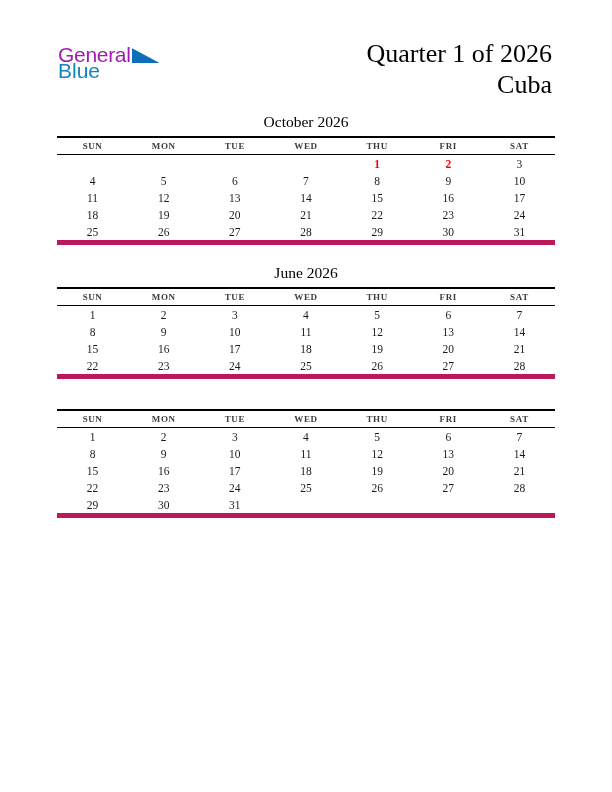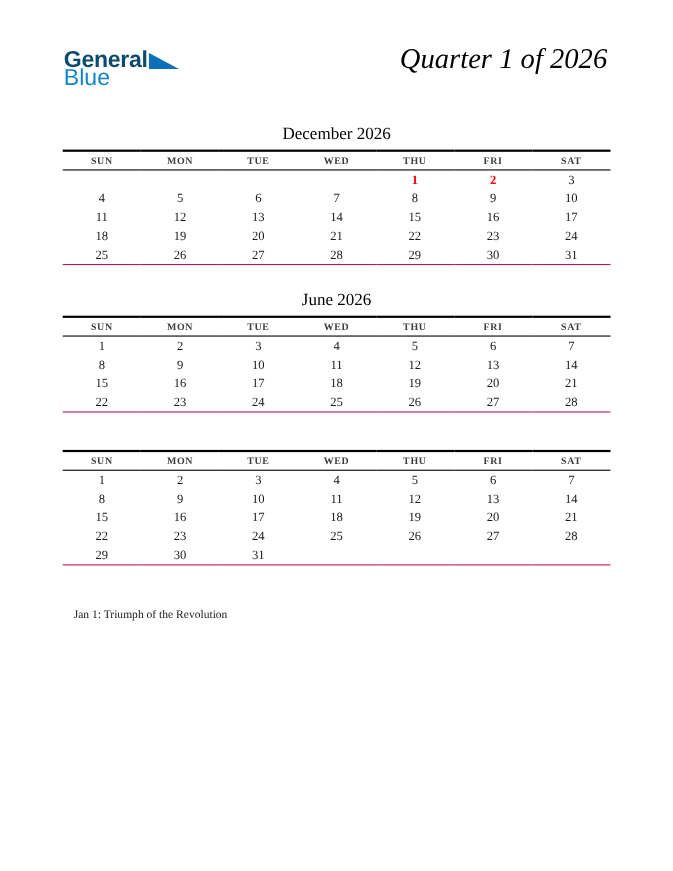--- a/index.html
+++ b/index.html
@@ -2,31 +2,31 @@
 <html><head>
 <meta charset="utf-8">
 <style>
   html,body{margin:0;padding:0;background:#fff;}
   .page{
     position:relative;width:612px;height:792px;background:#ffffff;
     font-family:"Liberation Serif",serif;overflow:hidden;
   }
   
   .logo{position:absolute;left:58px;top:45px;width:95px;font-family:"Liberation Sans",sans-serif;}
-  .logo-row1{display:flex;align-items:flex-start;font-size:21px;line-height:19px;color:#0c4a6e;letter-spacing:-0.3px;font-weight:bold;}
+  .logo-row1{display:flex;align-items:flex-start;font-size:21px;line-height:19px;color:#a21caf;letter-spacing:-0.3px;}
   .logo-tri{width:28px;height:15px;background:#0d6fb8;clip-path:polygon(0 0,0 100%,100% 100%);margin:3px 0 0 1px;flex:0 0 auto;}
   .logo-row2{font-size:21px;line-height:17px;color:#1184c5;margin-top:-2px;padding-right:1px;}
   
-  .qtitle{position:absolute;top:38px;right:60px;text-align:right;font-size:26px;line-height:31px;color:#000;font-style:italic;}
+  .qtitle{position:absolute;top:38px;right:60px;text-align:right;font-size:26px;line-height:31px;color:#000;}
   
   .month{position:absolute;left:57px;width:498px;}
   .m0{top:112px}.m1{top:263px}.m2{top:409px}
   .month-title{text-align:center;font-size:15.5px;line-height:20px;color:#000;margin:0 0 4px 0;}
   table.cal{width:100%;border-collapse:collapse;table-layout:fixed;
-    border-top:2px solid #000;border-bottom:1px solid #be185d;}
+    border-top:2px solid #000;border-bottom:5px solid #be185d;}
   table.cal thead th{
     font-family:"Liberation Serif",serif;font-size:9px;font-weight:bold;
     letter-spacing:0.6px;color:#3c3c3c;height:16px;text-align:center;
     border-bottom:1.5px solid #000;padding:0;}
   table.cal tbody td{
     font-size:11.5px;height:17px;text-align:center;vertical-align:middle;
     color:#1a1a1a;padding:0;}
   table.cal tbody td.holiday{color:#ff0000;font-weight:bold;}
   
   .notes{position:absolute;left:67px;top:553px;font-size:10.5px;line-height:14px;color:#1a1a1a;}
@@ -39,24 +39,25 @@
   <div class="logo">
     <div class="logo-row1">
       <span>General</span>
       <span class="logo-tri"></span>
     </div>
     <div class="logo-row2">Blue</div>
   </div>
 
   <div class="qtitle">
     <div>Quarter 1 of 2026</div>
+    <div>Cuba</div>
   </div>
 
   <div class="month m0">
-    <div class="month-title">December 2026</div>
+    <div class="month-title">October 2026</div>
     <table class="cal">
       <thead>
           <tr>
             <th>SUN</th>
             <th>MON</th>
             <th>TUE</th>
             <th>WED</th>
             <th>THU</th>
             <th>FRI</th>
             <th>SAT</th>
@@ -224,16 +225,15 @@
             <td></td>
             <td></td>
             <td></td>
             <td></td>
           </tr>
         </tbody>
     </table>
   </div>
 
   <div class="notes">
-      <div>Jan 1: Triumph of the Revolution</div>
     </div>
 
 </div>
 
 </body></html>

